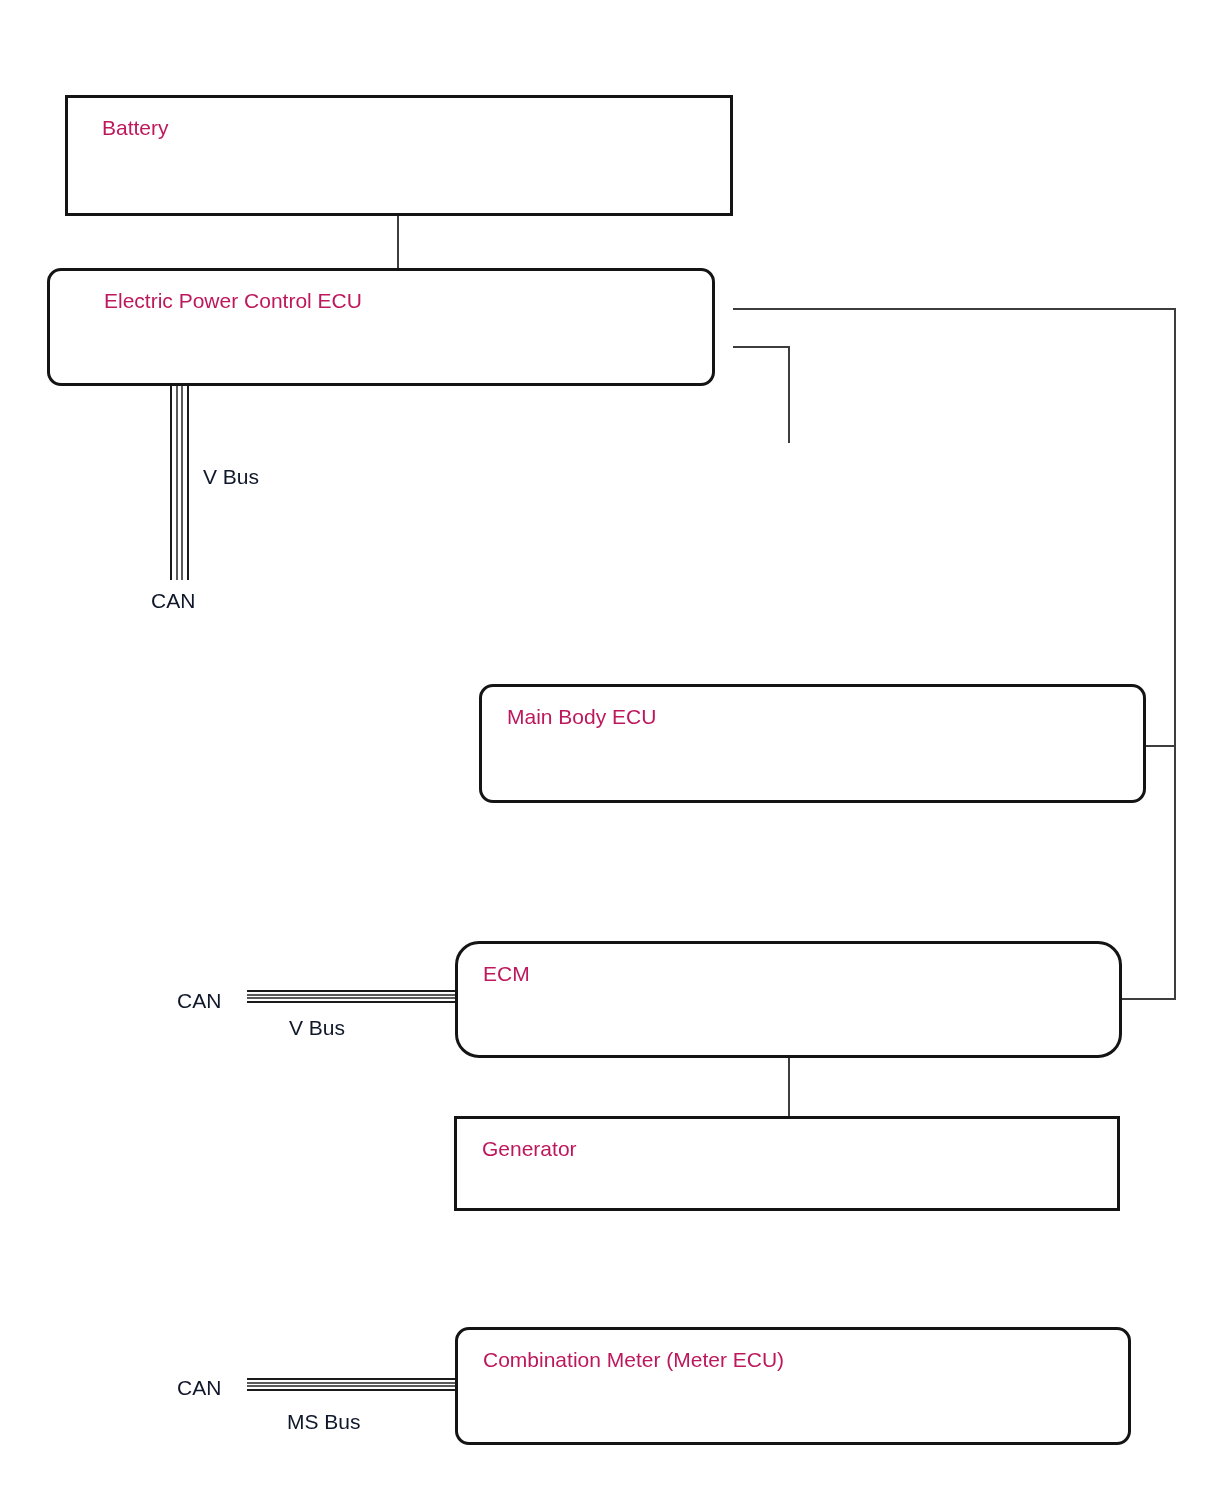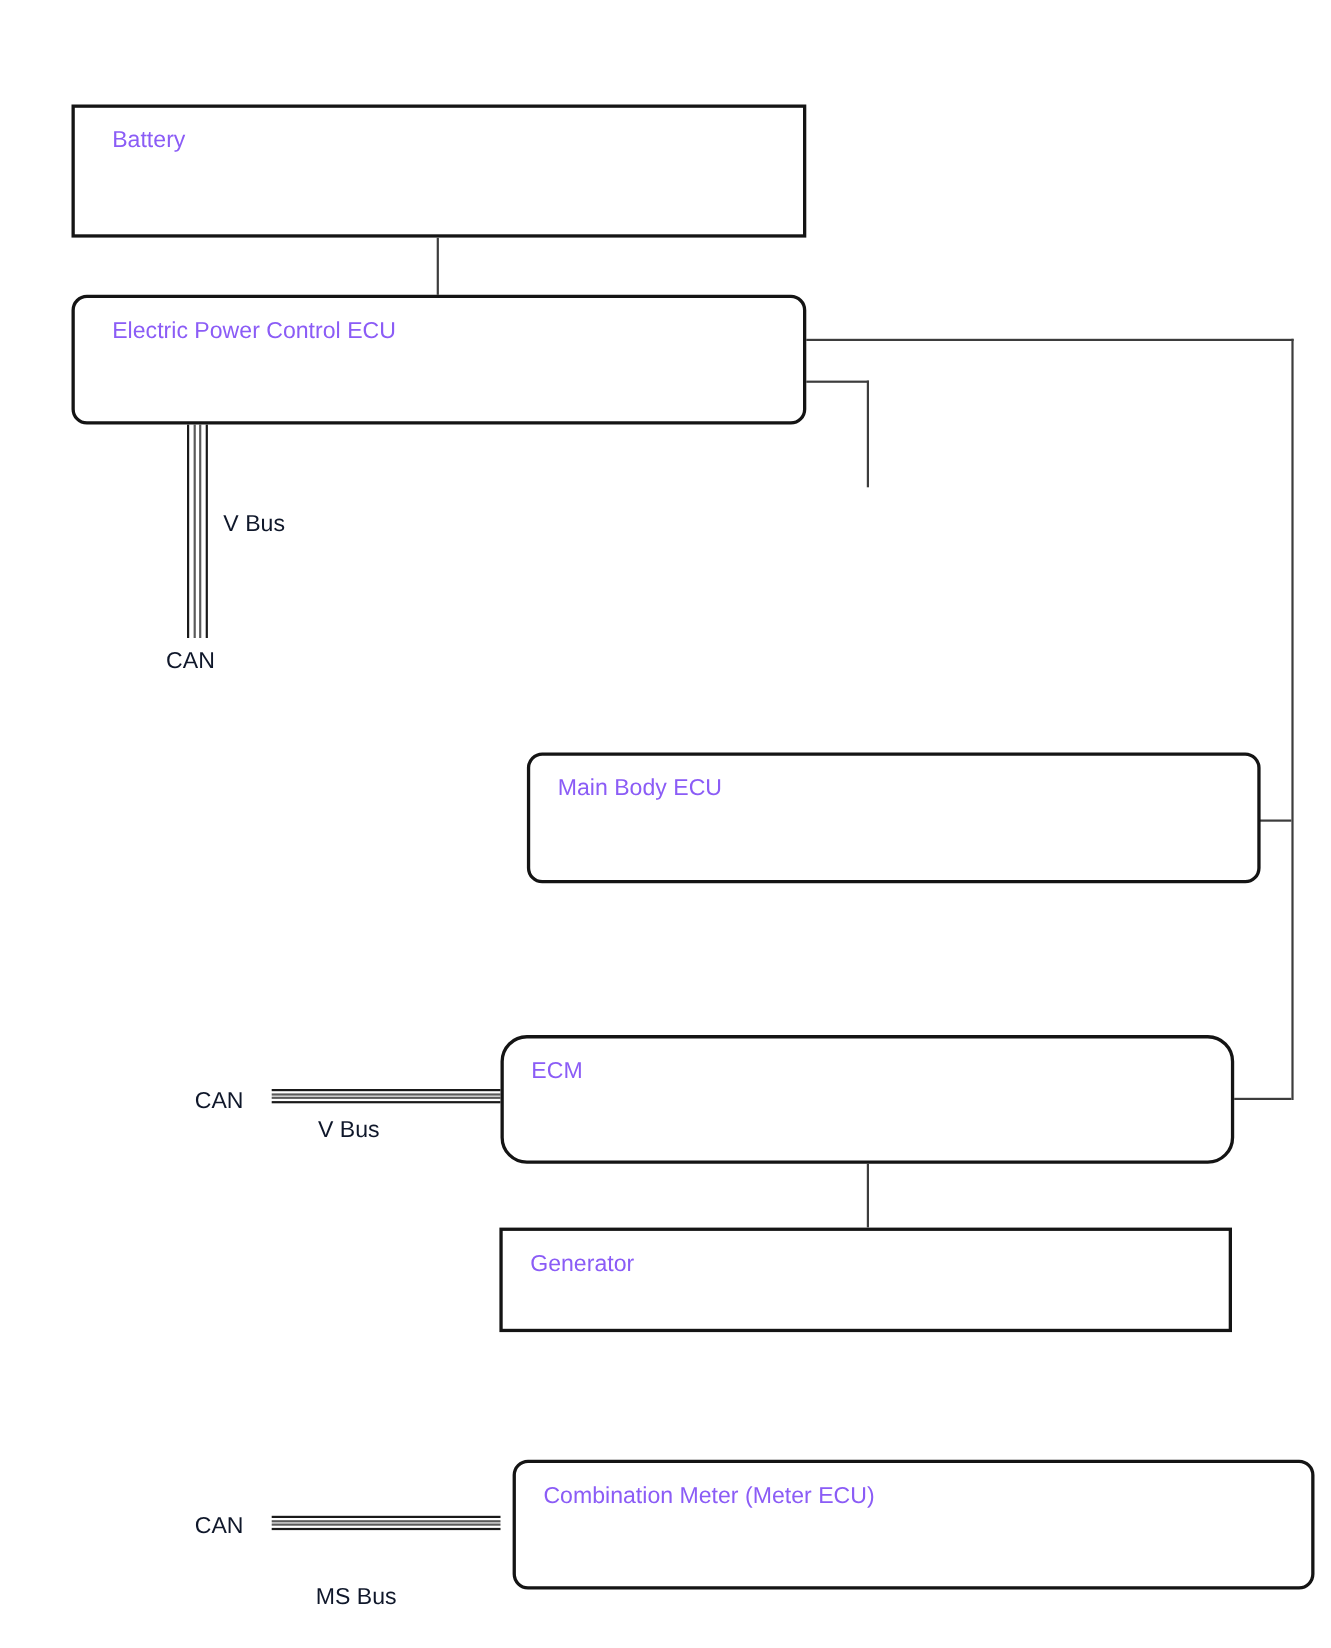--- a/index.html
+++ b/index.html
@@ -15,21 +15,21 @@
     font-family: "Liberation Sans", sans-serif;
     color: #2b2b2b;
     overflow: hidden;
   }
   .node {
     position: absolute;
     box-sizing: border-box;
     background: #ffffff;
     border: 3px solid #141414;
     font-size: 21px;
-    color: #8b5cf6;
+    color: #be185d;
   }
   .node.rounded { border-radius: 14px; }
   .node .node-label {
     display: block;
     padding-top: 18px;
   }
   .pad-lg .node-label { padding-left: 34px; }
   .pad-sm .node-label { padding-left: 25px; }
 
   .connector {
@@ -65,26 +65,26 @@
 
   .bus-label {
     position: absolute;
     font-size: 21px;
     color: #0f172a;
     white-space: nowrap;
   }
 
   
   #node-battery            { left: 65px;  top: 95px;   width: 668px; height: 121px; }
-  #node-epc-ecu            { left: 65px;  top: 268px;  width: 668px; height: 118px; }
+  #node-epc-ecu            { left: 47px;  top: 268px;  width: 668px; height: 118px; padding-left: 20px; }
   #node-battery-current-sensor { left: 454px; top: 443px;  width: 666px; height: 119px; }
   #node-main-body-ecu      { left: 455px; top: 684px;  width: 667px; height: 119px; margin-left: 24px; }
   #node-ecm                { left: 455px; top: 941px;  width: 667px; height: 117px; border-radius: 24px; }
   #node-generator          { left: 454px; top: 1116px; width: 666px; height: 95px; }
-  #node-combination-meter  { left: 455px; top: 1327px; width: 729px; height: 118px; margin-left: 11px; }
+  #node-combination-meter  { left: 455px; top: 1327px; width: 676px; height: 118px; }
 
   
   #conn-battery-epc        { left: 397px;  top: 216px; width: 2px;   height: 52px; }
   #conn-epc-rail-h         { left: 733px;  top: 308px; width: 443px; height: 2px; }
   #conn-rail-v             { left: 1174px; top: 308px; width: 2px;   height: 692px; }
   #conn-mbe-rail           { left: 1122px; top: 745px; width: 52px;  height: 2px; }
   #conn-ecm-rail           { left: 1122px; top: 998px; width: 52px;  height: 2px; }
   #conn-epc-bcs-h          { left: 733px;  top: 346px; width: 57px;  height: 2px; }
   #conn-epc-bcs-v          { left: 788px;  top: 346px; width: 2px;   height: 97px; }
   #conn-ecm-generator      { left: 788px;  top: 1058px; width: 2px;  height: 58px; }
@@ -93,21 +93,21 @@
   #bus-epc                 { left: 170px; top: 386px;  width: 19px;  height: 194px; }
   #bus-ecm                 { left: 247px; top: 990px;  width: 208px; height: 13px; }
   #bus-meter               { left: 247px; top: 1378px; width: 208px; height: 13px; }
 
   
   #label-epc-vbus          { left: 203px; top: 465px; }
   #label-epc-can           { left: 151px; top: 589px; }
   #label-ecm-can           { left: 177px; top: 989px; }
   #label-ecm-vbus          { left: 289px; top: 1016px; }
   #label-meter-can         { left: 177px; top: 1376px; }
-  #label-meter-msbus       { left: 287px; top: 1440px; }
+  #label-meter-msbus       { left: 287px; top: 1410px; }
 </style>
 </head>
 <body>
 
 <div id="canvas">
 
   <div class="connector" id="conn-battery-epc"></div>
   <div class="connector" id="conn-epc-rail-h"></div>
   <div class="connector" id="conn-rail-v"></div>
   <div class="connector" id="conn-mbe-rail"></div>

